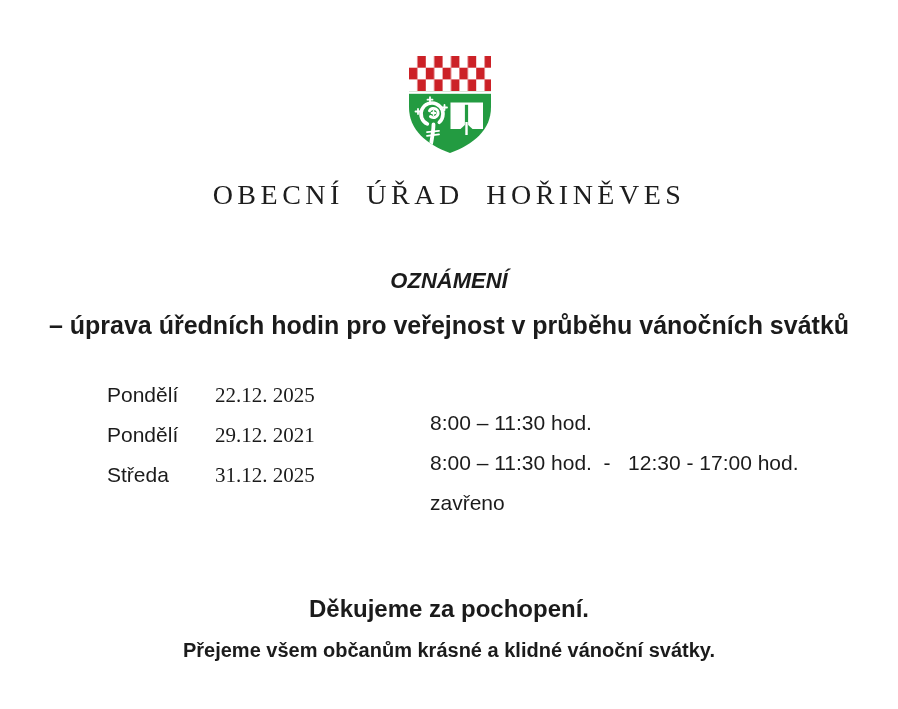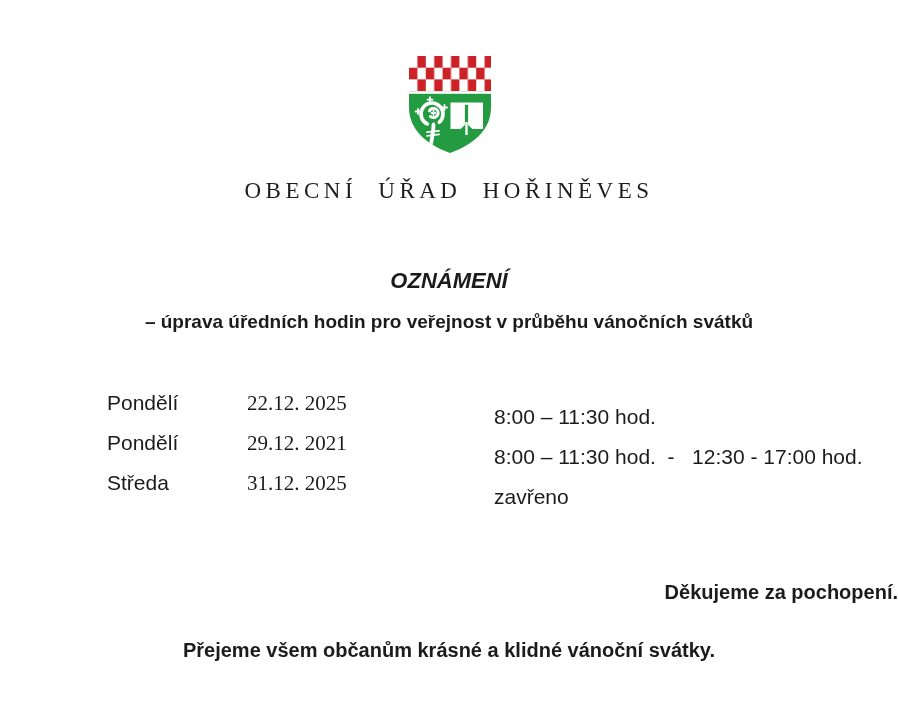--- a/index.html
+++ b/index.html
@@ -18,56 +18,54 @@
     line-height: 1.25;
   }
   .shield-wrap {
     position: absolute;
     left: 407px; top: 54px;
     width: 86px; height: 101px;
   }
   .office-title {
     top: 177px;
     font-family: "Liberation Serif", serif;
-    font-size: 23px;
+    font-size: 28px;
     font-weight: 400;
     letter-spacing: 4.5px;
     word-spacing: 11px;
     color: #1d1d1d;
   }
   .heading {
     top: 267px;
     font-size: 22px;
     font-weight: bold;
     font-style: italic;
   }
   .subtitle {
     top: 310px;
-    font-size: 19px;
+    font-size: 25px;
     font-weight: bold;
   }
   .schedule {
     position: absolute;
     left: 107px; top: 383px;
     font-size: 21px;
   }
   .schedule-row {
     display: flex;
     height: 40px;
-    align-items: center;
-    gap: 32px;
+    align-items: flex-start;
   }
   .col-day  { width: 108px; }
   .col-date { width: 215px; font-family: Liberation Serif, serif; }
   .col-hours { white-space: pre; margin-top: 28px; }
   .thanks {
-    top: 580px;
-    font-size: 20px;
+    top: 594px;
+    font-size: 24px;
     font-weight: bold;
-    text-align: right;
   }
   .wishes {
     top: 638px;
     font-size: 20px;
     font-weight: bold;
   }
 </style>
 </head>
 <body>
 

